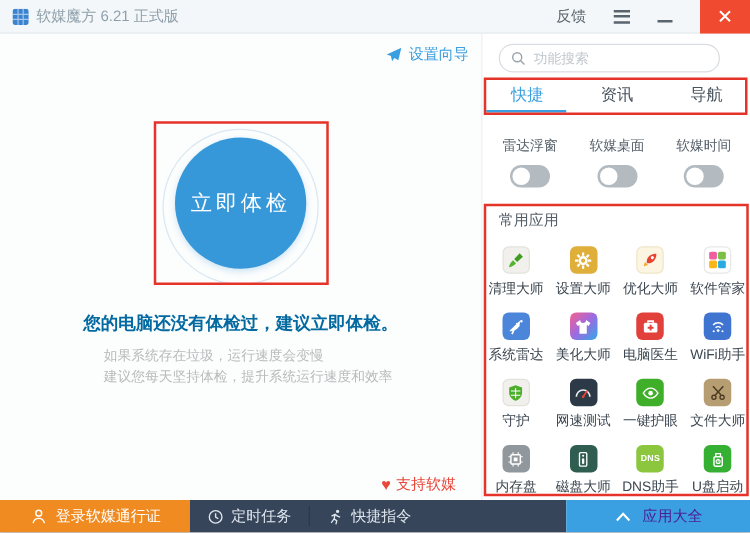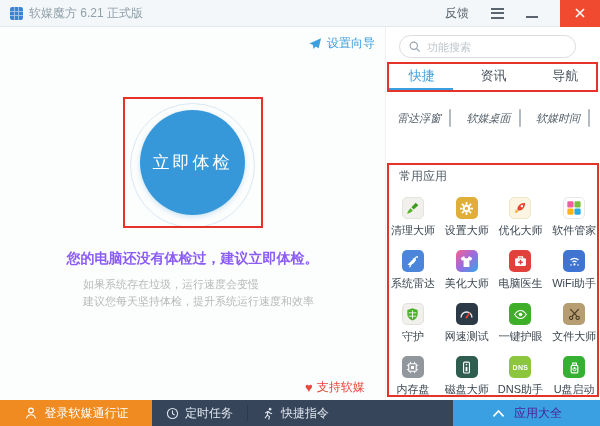--- a/index.html
+++ b/index.html
@@ -30,21 +30,21 @@
   .wizard { position:absolute; top:8px; right:10px; display:flex; align-items:center; gap:5px;
             cursor:pointer; }
   .wizard span { font-size:12px; color:#3a9fe0; }
   .ring { position:absolute; left:130px; top:76px; width:125px; height:125px; border-radius:50%;
           border:1px solid #d9e8f3; }
   .check-circle { position:absolute; left:140px; top:83px; width:105px; height:105px; border-radius:50%;
                   background:#3798d9; display:flex; align-items:center; justify-content:center;
                   cursor:pointer; box-shadow:0 2px 5px rgba(55,152,217,.25); }
   .check-circle span { color:#fff; font-size:17px; letter-spacing:3px; }
   .headline { position:absolute; top:223px; left:0; width:100%; text-align:center;
-              font-size:14px; font-weight:bold; color:#8b5cf6; }
+              font-size:14px; font-weight:bold; color:#0369a1; }
   .subline1 { position:absolute; top:250px; left:83px; font-size:11px; color:#b9babb; }
   .subline2 { position:absolute; top:267px; left:83px; font-size:11px; color:#b9babb; }
   .support { position:absolute; top:352px; left:305px; display:flex; align-items:center; gap:4px;
              cursor:pointer; }
   .support .heart { color:#e8473a; font-size:13px; line-height:1; }
   .support span.txt { font-size:12px; color:#e8473a; }
 
   
   .searchbox { position:absolute; left:13px; top:8px; width:177px; height:23px; border:1px solid #d9dde1;
                border-radius:12px; display:flex; align-items:center; padding:0 8px; gap:6px; background:#fff; }
@@ -52,21 +52,21 @@
                      font-family:inherit; }
   .searchbox input::placeholder { color:#c0c6cb; }
   .tabs { position:absolute; left:0; top:37px; width:215px; height:26px; display:flex; }
   .tab { flex:1; text-align:center; font-size:13px; color:#49535e; line-height:24px; cursor:pointer;
          position:relative; }
   .tab.active { color:#3a9fe0; }
   .tab.active::after { content:""; position:absolute; left:3px; right:5px; bottom:0; height:2px;
                        background:#3a9fe0; }
   .toggles { position:absolute; left:0; top:82px; width:215px; display:flex; justify-content:space-between;
              padding:0 11px; }
-  .tg-col { width:54px; display:flex; flex-direction:row; align-items:center; gap:8px;font-style:italic; }
+  .tg-col { width:54px; display:flex; flex-direction:column; align-items:center; gap:8px; }
   .tg-label { font-size:11px; color:#55606a; white-space:nowrap; }
   .toggle { width:32px; height:18px; border-radius:9px; background:#b3bac0; position:relative; cursor:pointer; }
   .toggle .knob { position:absolute; left:2px; top:2px; width:14px; height:14px; border-radius:50%;
                   background:#fff; }
   .apps-header { position:absolute; left:13px; top:141px; font-size:12px; color:#555f68; }
   .app-grid { position:absolute; left:0; top:166px; width:215px; display:grid;
               grid-template-columns:repeat(4,1fr); grid-auto-rows:53px; }
   .app-cell { display:flex; flex-direction:column; align-items:center; padding-top:4px; cursor:pointer; }
   .tile { width:22px; height:22px; border-radius:5px; display:flex; align-items:center; justify-content:center; }
   .app-label { margin-top:4px; font-size:11px; color:#3c4650; white-space:nowrap;text-align:right; }

